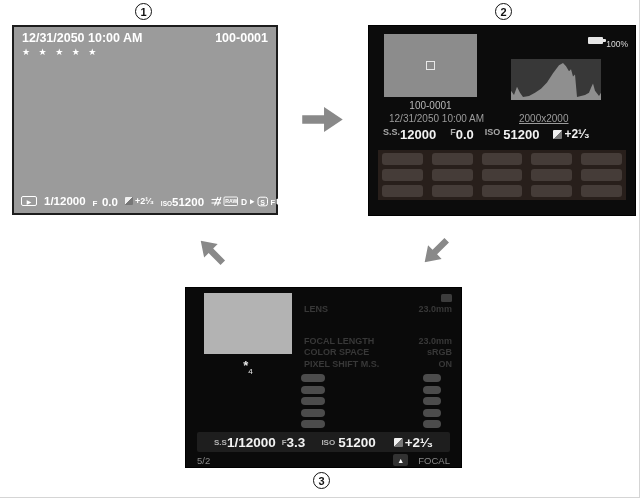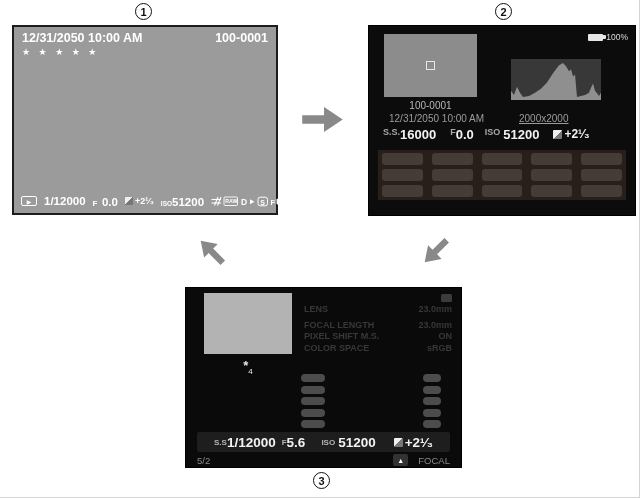--- a/index.html
+++ b/index.html
@@ -42,21 +42,21 @@
   
   .screen2 { position:absolute; left:368px; top:25px; width:268px; height:191px;
              background:#0c0c0c; border:1px solid #000; color:#ddd; }
   .s2-thumb { position:absolute; left:15px; top:8px; width:93px; height:63px; background:#8c8c8c;
               display:flex; align-items:center; justify-content:center; }
   .focusbox { width:9px; height:9px; border:1px solid #e8e8e8; }
   .s2-batt-row { position:absolute; top:6px; right:7px; display:flex; align-items:center; gap:3px; }
   .batt { position:relative; width:15px; height:7px; background:#e6e6e6; border-radius:1px; }
   .batt::after { content:""; position:absolute; right:-2.5px; top:1.7px; width:2.5px; height:3.6px;
                  background:#e6e6e6; border-radius:0 1px 1px 0; }
-  .s2-batt-pct { font-size:8.5px; color:#ddd; }
+  .s2-batt-pct { font-size:8.5px; color:#ddd;margin-top:7px; }
   .s2-hist { position:absolute; left:142px; top:33px; width:90px; height:41px; background:#383838; }
   .s2-frame { position:absolute; left:15px; top:74px; width:93px; text-align:center;
               font-size:10px; color:#b8b8b8; }
   .s2-date { position:absolute; left:20px; top:87px; font-size:10px; color:#9c9c9c; }
   .s2-dim { position:absolute; left:150px; top:87px; font-size:10px; color:#9c9c9c;text-decoration:underline; }
   .s2-exif { position:absolute; left:14px; top:101px; right:8px; display:flex;
              align-items:flex-start; white-space:nowrap; }
   .exif-lbl { font-size:9px; font-weight:700; color:#a8a8a8; }
   .exif-val { font-size:13px; font-weight:700; color:#f2f2f2; }
   .gap14 { width:14px; } .gap11 { width:11px; } .gap8 { width:8px; }
@@ -182,21 +182,21 @@
     <div class="s2-hist">
       <svg width="90" height="41" viewBox="0 0 90 40" preserveAspectRatio="none">
         <polygon fill="#8f8f8f" points="0,40 0,31 3,35 6,27 9,33 12,37 18,36 24,33 30,29 36,23 42,14 48,6 52,4 55,7 58,12 60,10 62,17 64,15 66,37 70,36 74,35 78,33 80,28 82,24 84,31 88,36 90,33 90,40"></polygon>
       </svg>
     </div>
     <div class="s2-frame">100-0001</div>
     <div class="s2-date">12/31/2050 10:00 AM</div>
     <div class="s2-dim">2000x2000</div>
     <div class="s2-exif">
       <span class="exif-lbl">S.S.</span>
-        <span class="exif-val">16000</span>
+        <span class="exif-val">12000</span>
       <span class="gap14"></span>
       <span class="exif-lbl">F</span>
         <span class="exif-val">0.0</span>
       <span class="gap11"></span>
       <span class="exif-lbl">ISO</span>
         <span class="gap8" style="width:3px;"></span>
         <span class="exif-val">51200</span>
       <span class="gap14"></span>
       <span class="evicon"></span>
       <span class="s2-ev">+2¹⁄₃</span>
@@ -224,31 +224,31 @@
     <div class="s3-thumb"></div>
     <div class="s3-footnote">
       <span class="s3-fn-star">*</span><span class="s3-fn-num">4</span>
     </div>
     <div class="s3-card"></div>
     <div class="s3-info">
       <div class="s3-row">
         <span>LENS</span>
           <span>23.0mm</span>
       </div>
-      <div class="s3-row" style="margin-top:4px;">
+      <div class="s3-row" style="margin-top:20px;">
         <span>FOCAL LENGTH</span>
           <span>23.0mm</span>
+      </div>
+      <div class="s3-row">
+        <span>COLOR SPACE</span>
+          <span>sRGB</span>
       </div>
       <div class="s3-row">
         <span>PIXEL SHIFT M.S.</span>
           <span>ON</span>
-      </div>
-      <div class="s3-row">
-        <span>COLOR SPACE</span>
-          <span>sRGB</span>
       </div>
     </div>
     <div class="s3-pills-l">
       <div class="pill pill-w"></div>
       <div class="pill pill-w"></div>
       <div class="pill pill-w"></div>
       <div class="pill pill-w"></div>
       <div class="pill pill-w"></div>
     </div>
     <div class="s3-pills-r">
@@ -256,21 +256,21 @@
       <div class="pill pill-n"></div>
       <div class="pill pill-n"></div>
       <div class="pill pill-n"></div>
       <div class="pill pill-n"></div>
     </div>
     <div class="s3-exifbar">
       <span class="exif-lbl">S.S</span>
         <span class="exif-val">1/12000</span>
       <span style="width:6px;"></span>
       <span class="exif-lbl">F</span>
-        <span class="exif-val">5.6</span>
+        <span class="exif-val">3.3</span>
       <span style="width:16px;"></span>
       <span class="exif-lbl">ISO</span>
         <span style="width:3px;"></span>
         <span class="exif-val">51200</span>
       <span style="width:18px;"></span>
       <span class="evicon"></span>
       <span class="exif-val">+2¹⁄₃</span>
     </div>
     <div class="s3-footer">
       <span>5/2</span>

